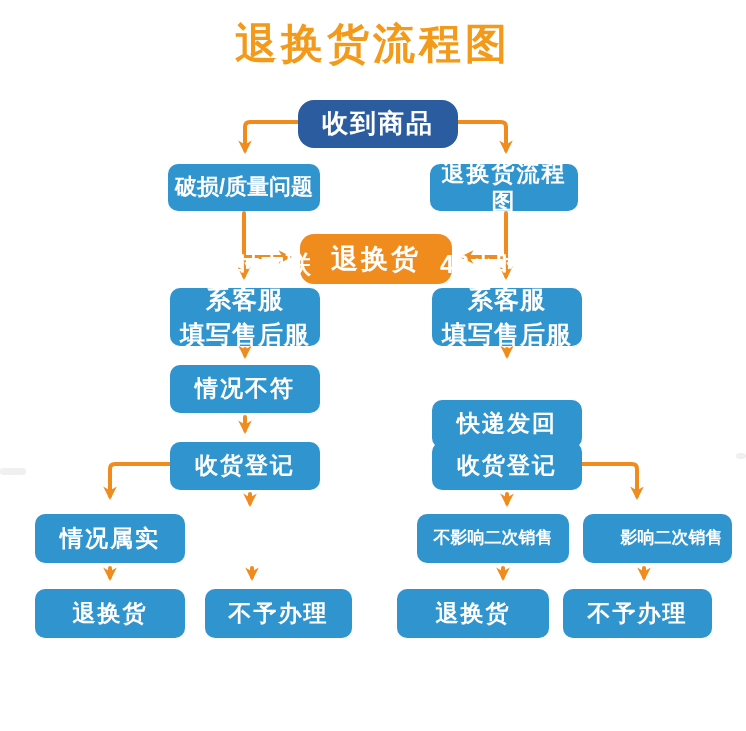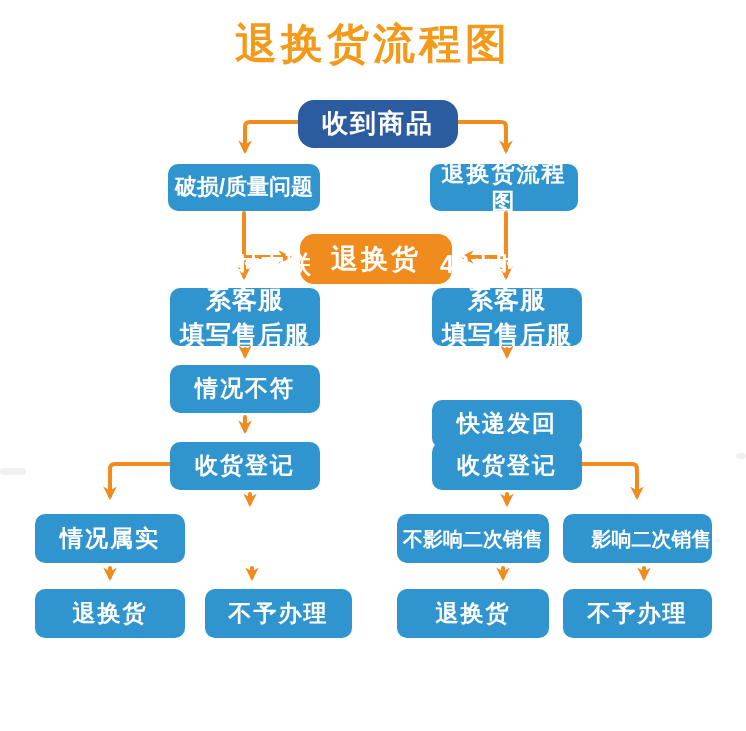--- a/index.html
+++ b/index.html
@@ -27,21 +27,21 @@
     text-align:center;
     font-size:23px;
     line-height:1.2;
     z-index:2;
     box-sizing:border-box;
   }
   .node.dark{background:var(--dark-blue,#2b5c9f);border-radius:16px;font-size:26px;letter-spacing:2px;}
   .node.orange{background:var(--orange,#f08c1e);border-radius:14px;font-size:27px;letter-spacing:3px;}
   .node.twoline{font-size:25px;line-height:1.4;letter-spacing:1px;}
   .node.mid{font-size:22px;}
-  .node.small{font-size:20px;letter-spacing:0;}
+  .node.small{font-size:17px;letter-spacing:0;margin-left:20px;}
   .node.sp{letter-spacing:2px;}
   
   #n-received       {left:298px;top:100px;width:160px;height:48px;}
   #n-damaged        {left:168px;top:164px;width:152px;height:47px;}
   #n-non-quality    {left:430px;top:164px;width:148px;height:47px;}
   #n-hub            {left:300px;top:234px;width:152px;height:50px;}
   #n-contact-left   {left:170px;top:288px;width:150px;height:58px;}
   #n-contact-right  {left:432px;top:288px;width:150px;height:58px;}
   #n-photo-return   {left:170px;top:365px;width:150px;height:48px;}
   #n-express-return {left:432px;top:365px;width:150px;height:48px;margin-top:35px;}

